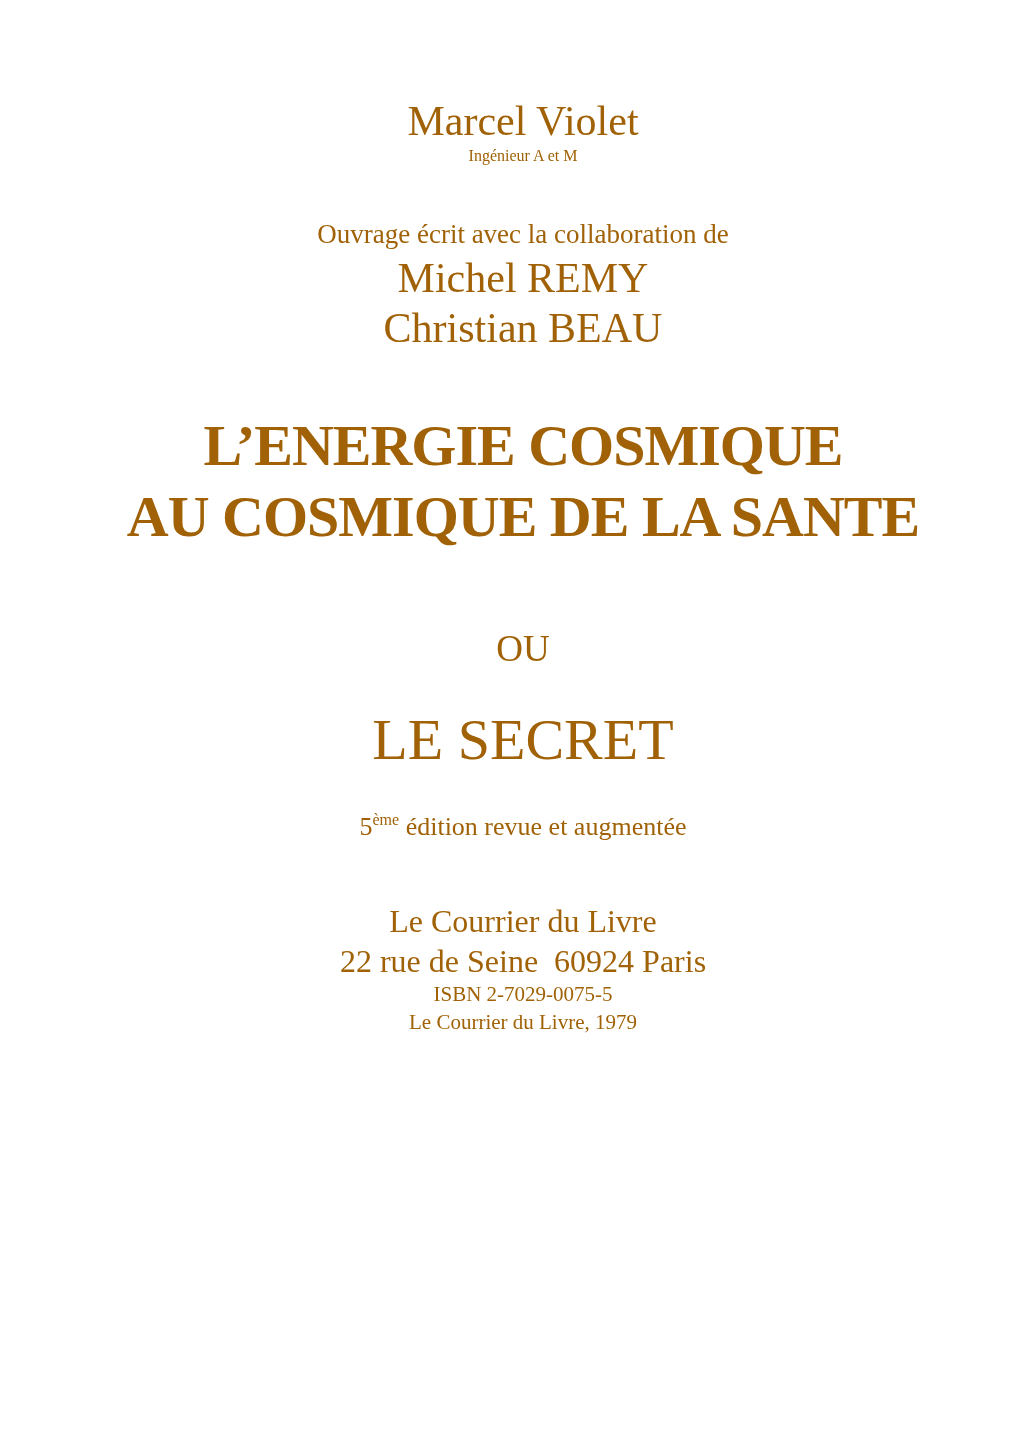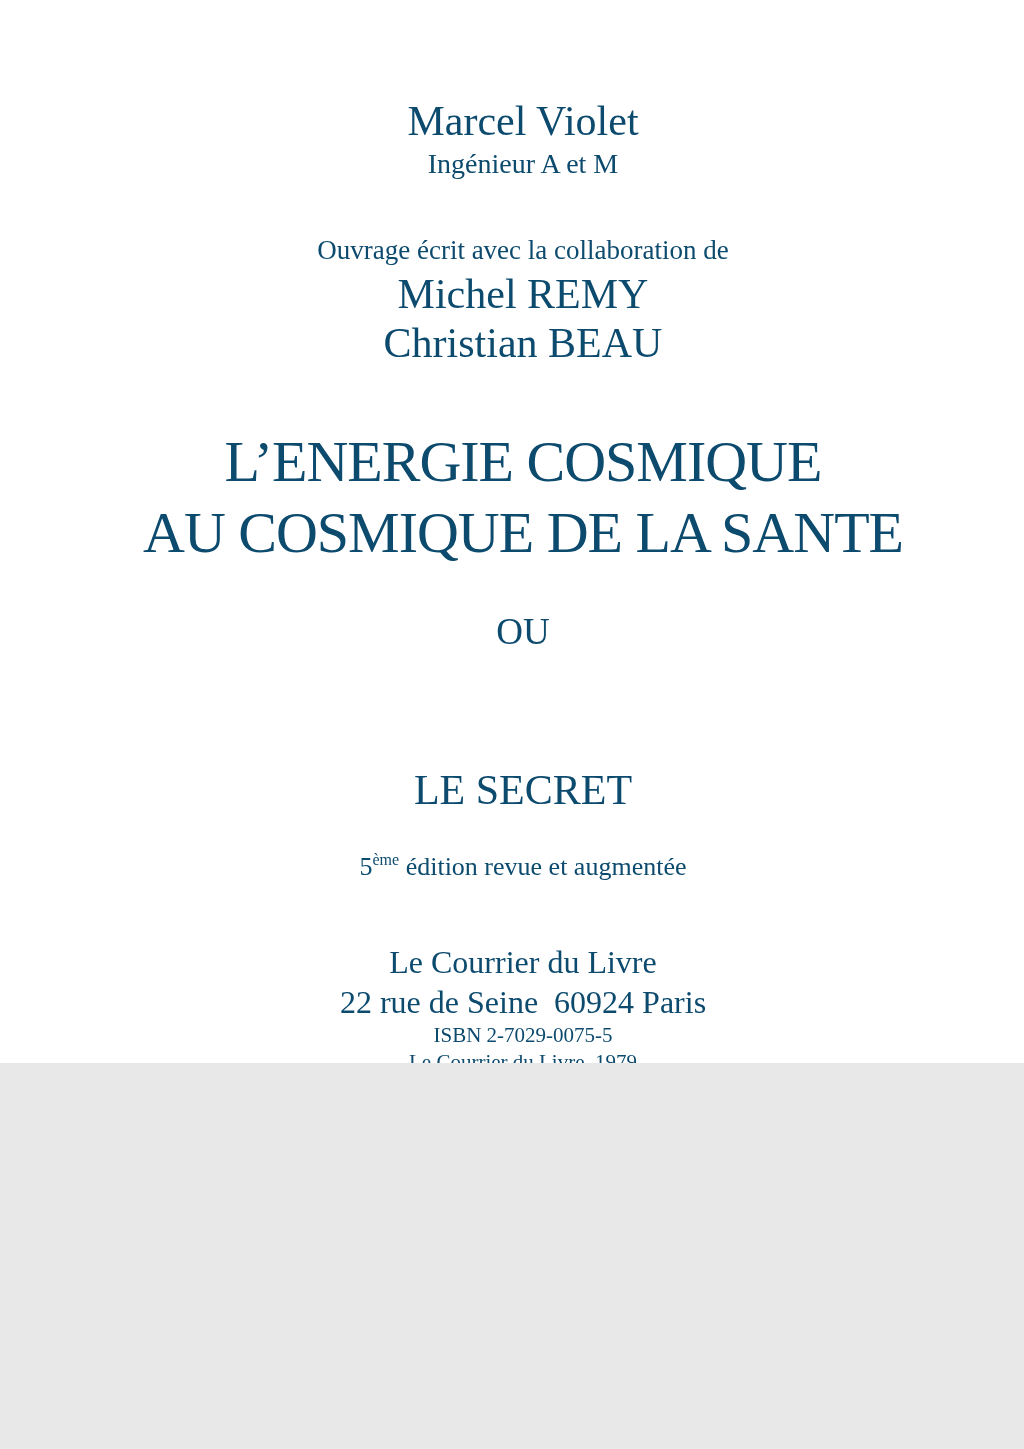--- a/index.html
+++ b/index.html
@@ -3,68 +3,69 @@
 <meta charset="utf-8">
 <style>
   html, body {
     margin: 0;
     padding: 0;
     background: #e8e8e8;
   }
   .page {
     position: relative;
     width: 1024px;
-    height: 1063px;
+    height: 1449px;
     margin: 0 auto;
     background: #ffffff;
-    color: #0c4a6e;
+    color: #a16207;
     font-family: "Liberation Serif", "DejaVu Serif", serif;
     overflow: hidden;
   }
   .column {
     position: absolute;
     left: 22px;
     right: 0;
     top: 0;
     text-align: center;
   }
   .author-name {
     margin-top: 98px;
     font-size: 42px;
     line-height: 1.1;
   }
   .author-title {
-    font-size: 28px;
+    font-size: 16px;
     line-height: 1.3;
     margin-top: 2px;
   }
   .collab-intro {
     margin-top: 50px;
     font-size: 27px;
     line-height: 1.3;
   }
   .collab-names {
     margin-top: 2px;
     font-size: 42px;
     line-height: 1.18;
   }
   .main-title {
     margin-top: 58px;
     font-size: 58px;
     line-height: 1.22;
     letter-spacing: -1px;
+    font-weight: bold;
   }
   .connector {
-    margin-top: 44px;
+    margin-top: 76px;
     font-size: 37px;
     line-height: 1.1;
   }
   .subtitle {
-    margin-top: 111px;
-    font-size: 42px;
+    margin-top: 34px;
+    font-size: 58px;
     line-height: 1.28;
   }
   .edition {
     margin-top: 32px;
     font-size: 26px;
     line-height: 1.3;
   }
   .edition sup {
     font-size: 16px;
     vertical-align: super;

